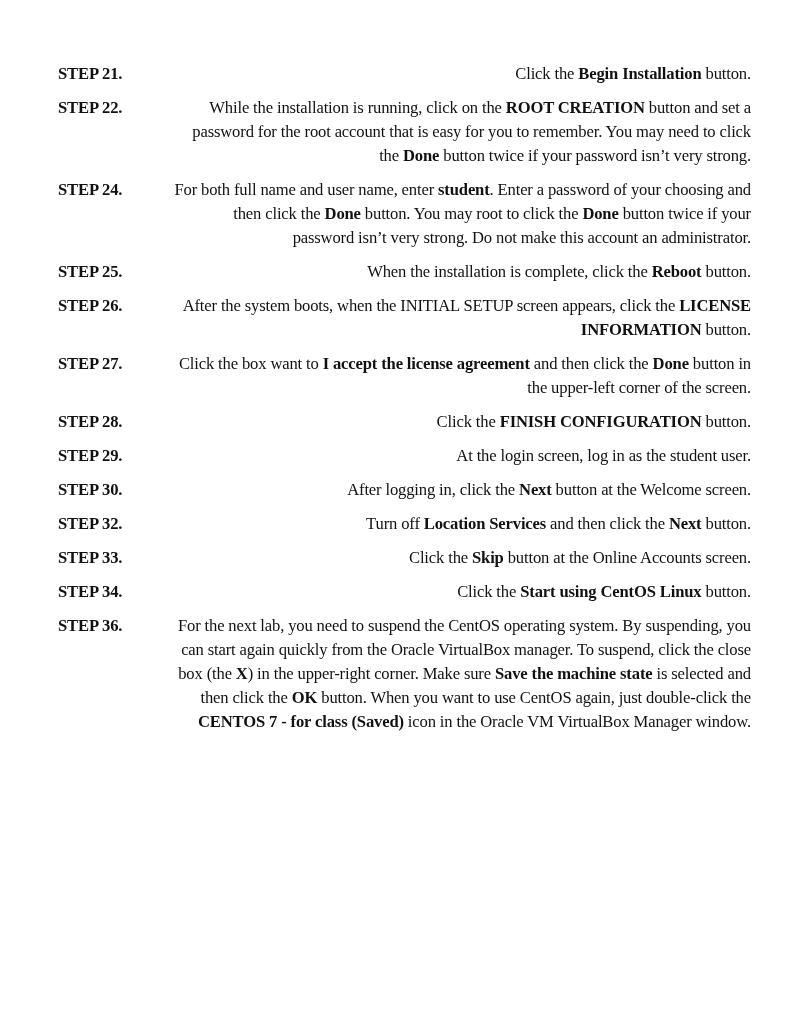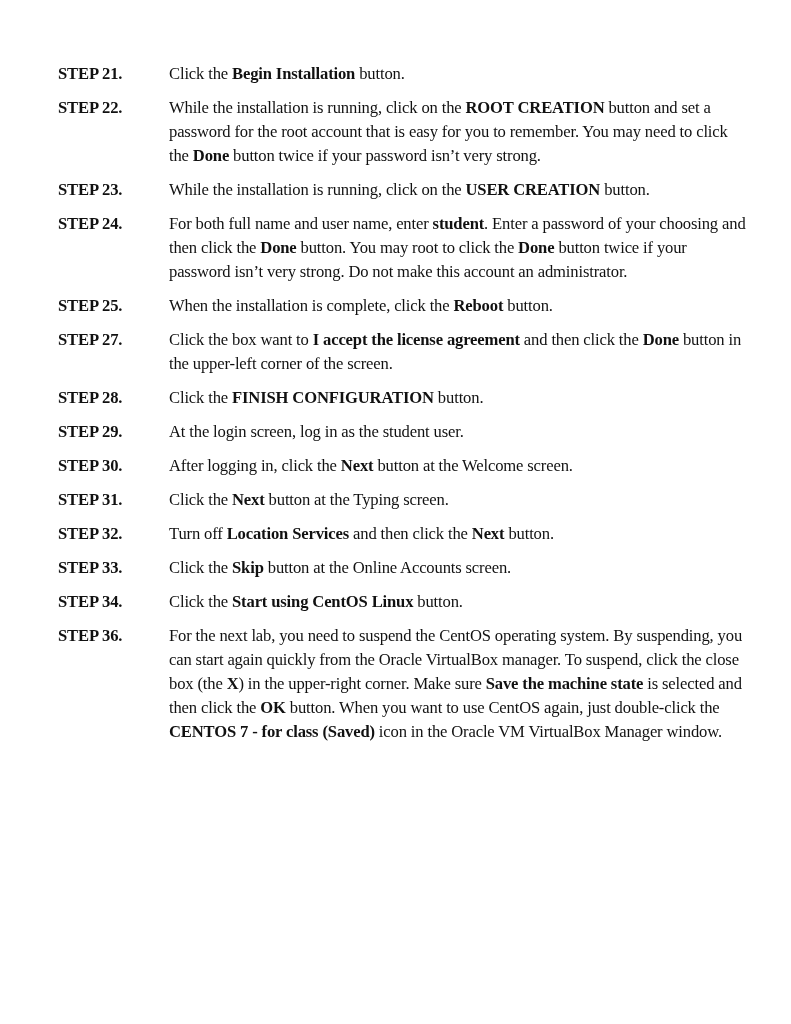--- a/index.html
+++ b/index.html
@@ -12,20 +12,21 @@
       position: relative;
       padding: 62px 40px 0 58px;
     }
     .step {
       position: relative;
       padding-left: 80px;
       font-size: 16.6px;
       line-height: 24px;
       margin: 0 0 10px 0;
       letter-spacing: -0.15px;
+      text-align: right;
     }
     .step-label {
       position: absolute;
       left: 0; top: 0;
       font-weight: bold;
       white-space: nowrap;
     }
     .step-body { display: block; margin-left: 31px; }
     .b { font-weight: bold; }
   </style>
@@ -35,50 +36,46 @@
 <div class="page" id="page">
     <p class="step">
       <span class="step-label">STEP 21.</span>
       <span class="step-body"><span>Click the </span><span class="b">Begin Installation</span><span> button.</span></span>
     </p>
     <p class="step">
       <span class="step-label">STEP 22.</span>
       <span class="step-body"><span>While the installation is running, click on the </span><span class="b">ROOT CREATION</span><span> button and set a password for the root account that is easy for you to remember. You may need to click the </span><span class="b">Done</span><span> button twice if your password isn’t very strong.</span></span>
     </p>
     <p class="step">
-      <span class="step-label">STEP 23.</span>
-      <span class="step-body"><span>While the installation is running, click on the </span><span class="b">USER CREATION</span><span> button.</span></span>
-    </p>
-    <p class="step">
       <span class="step-label">STEP 24.</span>
       <span class="step-body"><span>For both full name and user name, enter </span><span class="b">student</span><span>. Enter a password of your choosing and then click the </span><span class="b">Done</span><span> button. You may root to click the </span><span class="b">Done</span><span> button twice if your password isn’t very strong. Do not make this account an administrator.</span></span>
     </p>
     <p class="step">
       <span class="step-label">STEP 25.</span>
       <span class="step-body"><span>When the installation is complete, click the </span><span class="b">Reboot</span><span> button.</span></span>
+    </p>
+    <p class="step">
+      <span class="step-label">STEP 26.</span>
+      <span class="step-body"><span>After the system boots, when the INITIAL SETUP screen appears, click the </span><span class="b">LICENSE INFORMATION</span><span> button.</span></span>
     </p>
     <p class="step">
       <span class="step-label">STEP 27.</span>
       <span class="step-body"><span>Click the box want to </span><span class="b">I accept the license agreement</span><span> and then click the </span><span class="b">Done</span><span> button in the upper-left corner of the screen.</span></span>
     </p>
     <p class="step">
       <span class="step-label">STEP 28.</span>
       <span class="step-body"><span>Click the </span><span class="b">FINISH CONFIGURATION</span><span> button.</span></span>
     </p>
     <p class="step">
       <span class="step-label">STEP 29.</span>
       <span class="step-body"><span>At the login screen, log in as the student user.</span></span>
     </p>
     <p class="step">
       <span class="step-label">STEP 30.</span>
       <span class="step-body"><span>After logging in, click the </span><span class="b">Next</span><span> button at the Welcome screen.</span></span>
-    </p>
-    <p class="step">
-      <span class="step-label">STEP 31.</span>
-      <span class="step-body"><span>Click the </span><span class="b">Next</span><span> button at the Typing screen.</span></span>
     </p>
     <p class="step">
       <span class="step-label">STEP 32.</span>
       <span class="step-body"><span>Turn off </span><span class="b">Location Services</span><span> and then click the </span><span class="b">Next</span><span> button.</span></span>
     </p>
     <p class="step">
       <span class="step-label">STEP 33.</span>
       <span class="step-body"><span>Click the </span><span class="b">Skip</span><span> button at the Online Accounts screen.</span></span>
     </p>
     <p class="step">

